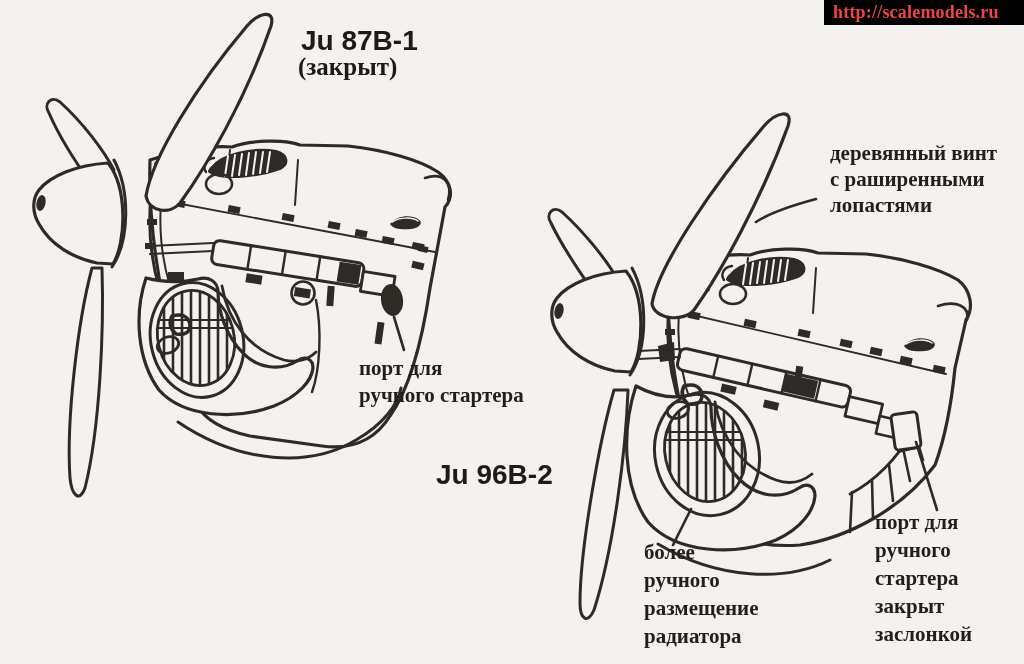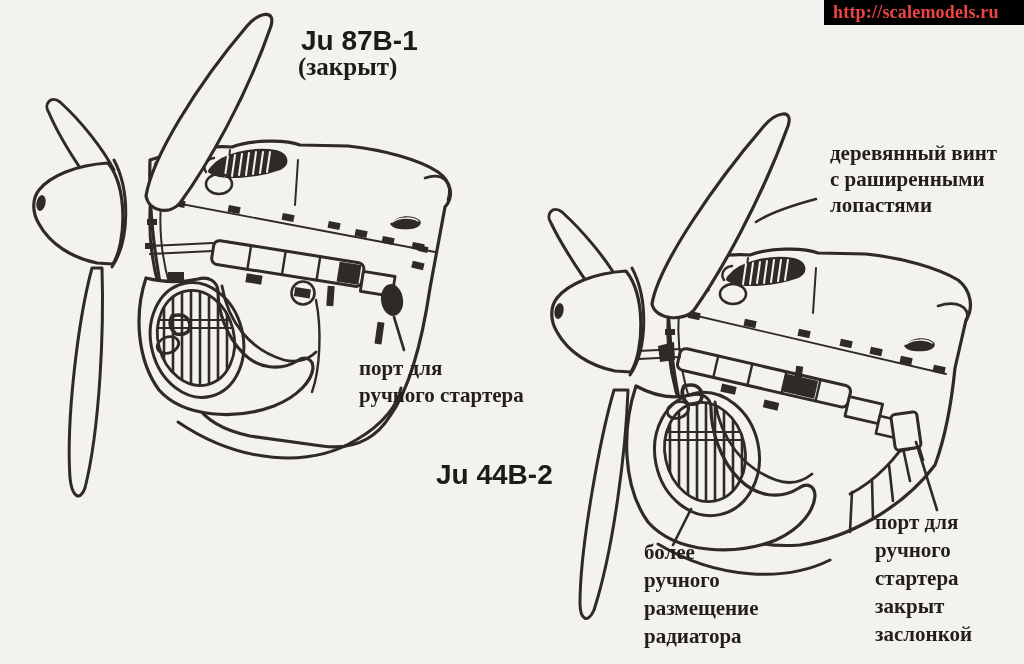--- a/index.html
+++ b/index.html
@@ -261,21 +261,21 @@
     <path d="M 916 442 L 937 510"></path>
   </g>
 </svg>
 
 <div class="banner">
   <span>http://scalemodels.ru</span>
 </div>
 
 <div class="title t-sans t-b1name">Ju 87B-1</div>
 <div class="title t-serif t-b1var">(закрыт)</div>
-<div class="title t-sans t-b2name">Ju 44B-2</div>
+<div class="title t-sans t-b2name">Ju 96B-2</div>
 
 <div class="ann a-wood">деревянный винт
 с раширенными
 лопастями</div>
 <div class="ann a-b1port">порт для
 ручного стартера</div>
 <div class="ann a-rad">более
 ручного
 размещение
 радиатора</div>

